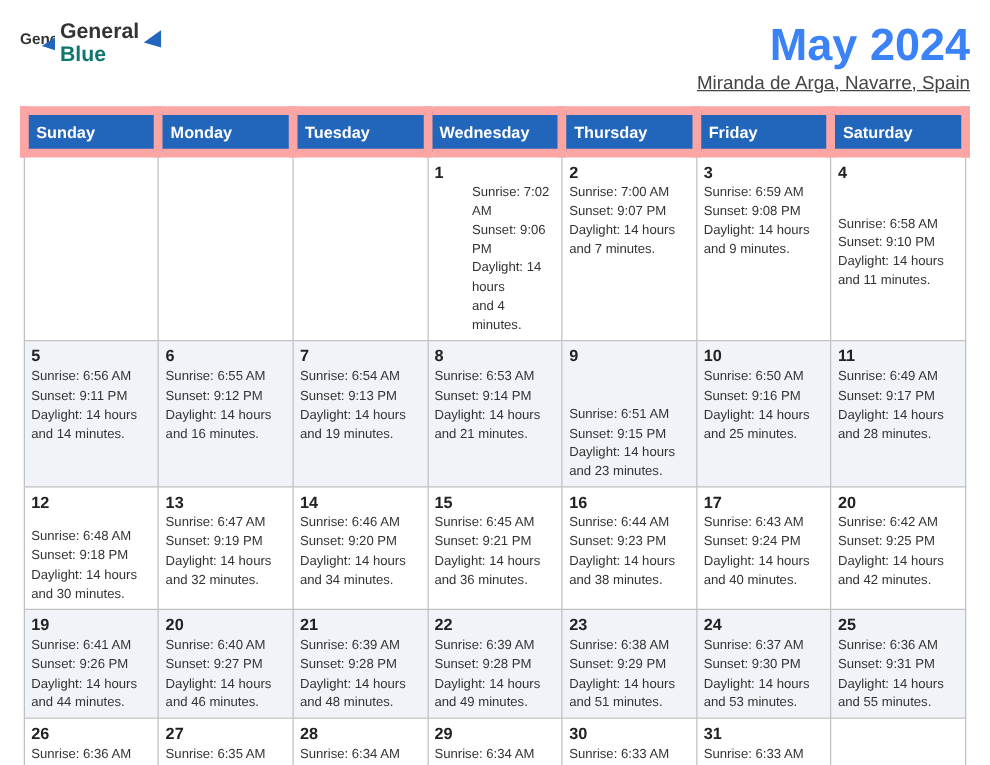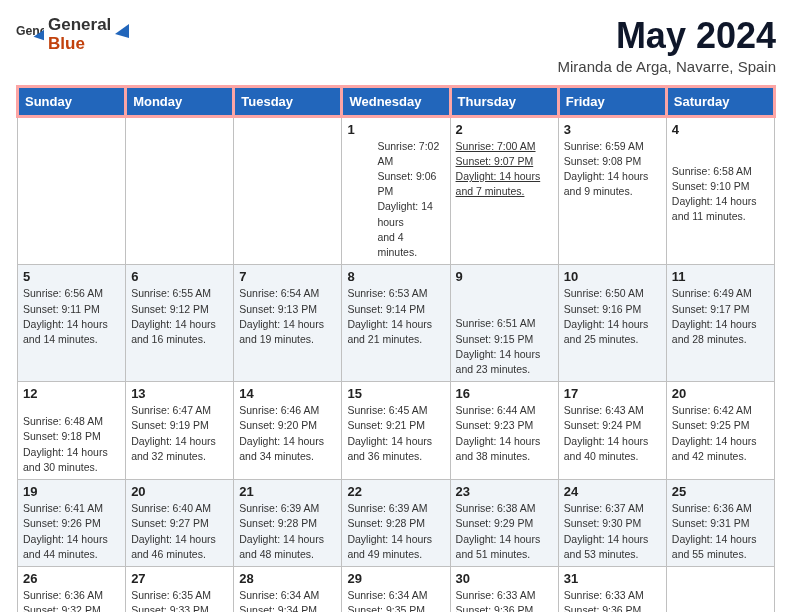--- a/index.html
+++ b/index.html
@@ -24,41 +24,42 @@
     .logo-icon {
       width: 28px;
       height: 28px;
     }
     .title-block {
       text-align: right;
     }
     .month-year {
       font-size: 36px;
       font-weight: bold;
-      color: #0f172a;
+      color: #3b82f6;
       line-height: 1.1;
     }
     .location {
       font-size: 15px;
       color: #444;
       margin-top: 2px;
+      text-decoration: underline;
     }
     .calendar {
       width: 100%;
       border-collapse: collapse;
       font-size: 11px;
     }
     .calendar th {
       background-color: #2266bb;
       color: #fff;
       text-align: left;
       padding: 6px 6px;
       font-size: 13px;
       font-weight: bold;
-      border: 3px solid #fca5a5;
+      border: 7px solid #fca5a5;
     }
     .calendar td {
       border: 1px solid #c0c0c0;
       vertical-align: top;
       padding: 4px 5px;
       width: 108px;
       min-height: 80px;
       background: #fff;
     }
     .calendar tr:nth-child(even) td {
@@ -94,21 +95,21 @@
 <body>
 
 <div class="header">
   <div class="logo">
     <svg class="logo-icon" viewBox="0 0 32 32">
       <text x="0" y="16" font-size="14" font-weight="bold" fill="#333">General</text>
       <polygon points="20,18 32,10 32,22" fill="#2266bb"></polygon>
     </svg>
     <div style="display:flex;flex-direction:column;line-height:1.1">
       <span style="font-size:17px;font-weight:bold;color:#333;">General</span>
-      <span style="font-size:17px;font-weight:bold;color:#c2410c;">Blue</span>
+      <span style="font-size:17px;font-weight:bold;color:#0f766e;">Blue</span>
     </div>
     <svg width="22" height="22" viewBox="0 0 22 22" style="margin-left:-8px;margin-top:-8px;">
       <polygon points="8,14 22,4 22,18" fill="#2266bb"></polygon>
     </svg>
   </div>
   <div class="title-block">
     <div class="month-year">May 2024</div>
     <div class="location">Miranda de Arga, Navarre, Spain</div>
   </div>
 </div>
@@ -132,21 +133,21 @@
         <td class="empty-cell"></td>
         <td>
           <span class="day-number">1</span>
           <div class="day-info" style="white-space: pre-line; margin-left: 30px;">Sunrise: 7:02 AM
 Sunset: 9:06 PM
 Daylight: 14 hours
 and 4 minutes.</div>
         </td>
         <td>
           <span class="day-number">2</span>
-          <div class="day-info" style="white-space: pre-line; text-decoration: underline;">Sunrise: 7:00 AM
+          <div class="day-info" style="white-space: pre-line;">Sunrise: 7:00 AM
 Sunset: 9:07 PM
 Daylight: 14 hours
 and 7 minutes.</div>
         </td>
         <td>
           <span class="day-number">3</span>
           <div class="day-info" style="white-space: pre-line;">Sunrise: 6:59 AM
 Sunset: 9:08 PM
 Daylight: 14 hours
 and 9 minutes.</div>

